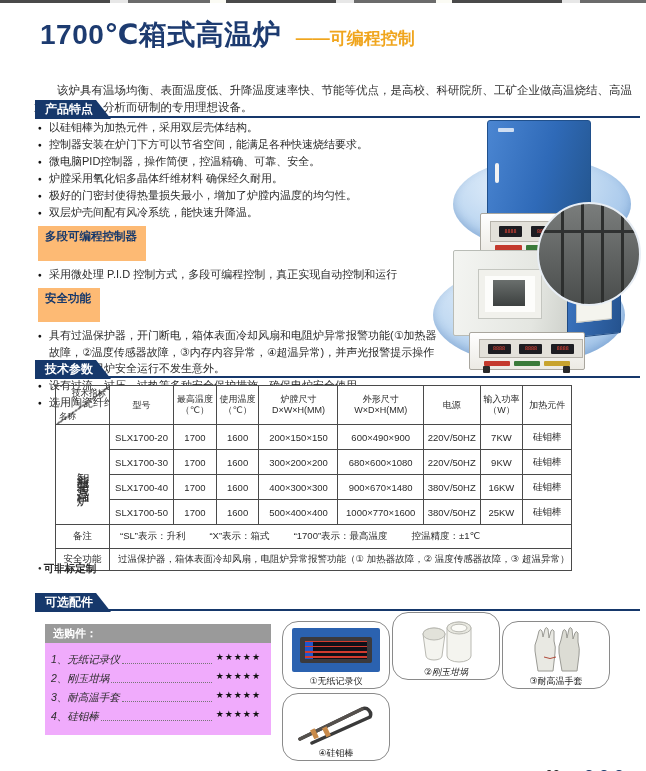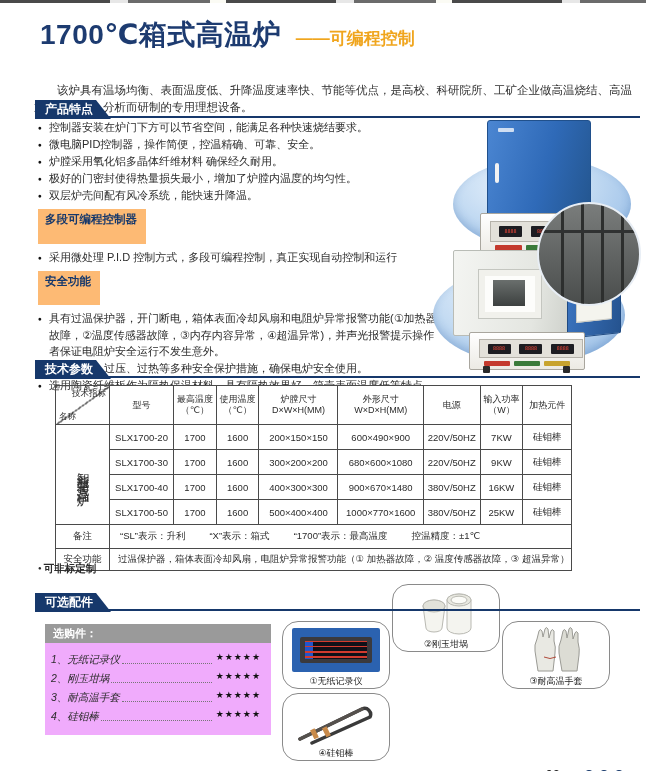--- a/index.html
+++ b/index.html
@@ -112,20 +112,21 @@
     <span class="title-sub">——可编程控制</span>
   </div>
   <div class="intro">该炉具有温场均衡、表面温度低、升降温度速率快、节能等优点，是高校、科研院所、工矿企业做高温烧结、高温退火、熔化、分析而研制的专用理想设备。</div>
 
   <div class="sec" style="top:99px;">
     <span class="tab">产品特点</span>
     <span class="rule" style="width:605px;"></span>
   </div>
 
   <div class="features">
+    <div class="feat-item">以硅钼棒为加热元件，采用双层壳体结构。</div>
     <div class="feat-item">控制器安装在炉门下方可以节省空间，能满足各种快速烧结要求。</div>
     <div class="feat-item">微电脑PID控制器，操作简便，控温精确、可靠、安全。</div>
     <div class="feat-item">炉膛采用氧化铝多晶体纤维材料 确保经久耐用。</div>
     <div class="feat-item">极好的门密封使得热量损失最小，增加了炉膛内温度的均匀性。</div>
     <div class="feat-item">双层炉壳间配有风冷系统，能快速升降温。</div>
     <div class="sub-label">多段可编程控制器</div>
     <div class="feat-item">采用微处理 P.I.D 控制方式，多段可编程控制，真正实现自动控制和运行</div>
     <div class="sub-label">安全功能</div>
     <div class="feat-item">具有过温保护器，开门断电，箱体表面冷却风扇和电阻炉异常报警功能(①加热器故障，②温度传感器故障，③内存内容异常，④超温异常)，并声光报警提示操作者保证电阻炉安全运行不发生意外。</div>
     <div class="feat-item">设有过流、过压、过热等多种安全保护措施，确保电炉安全使用。</div>
@@ -322,21 +323,21 @@
   <div class="card" style="left:282px;top:621px;">
     <div class="art">
       <div class="recorder">
           <div class="screenframe">
             <div class="screen"></div>
           </div>
         </div>
     </div>
     <div class="cap">①无纸记录仪</div>
   </div>
-  <div class="card" style="left:392px;top:584px;">
+  <div class="card" style="left:392px;top:612px;font-style:italic;">
     <div class="art">
       <svg width="70" height="46" viewBox="0 0 70 46">
         <g stroke="#b9b9b2" stroke-width="1" fill="#f4f4ef">
           <path d="M12 16 a11 6 0 0 1 22 0 l-3 22 a8 4 0 0 1 -16 0 z"></path>
           <ellipse cx="23" cy="16" rx="11" ry="6" fill="#e2e2da"></ellipse>
           <path d="M36 10 a12 6 0 0 1 24 0 l0 28 a12 6 0 0 1 -24 0 z"></path>
           <ellipse cx="48" cy="10" rx="12" ry="6" fill="#e8e8e0"></ellipse>
           <ellipse cx="48" cy="10" rx="8" ry="3.8" fill="#fbfbf7"></ellipse>
         </g>
       </svg>

